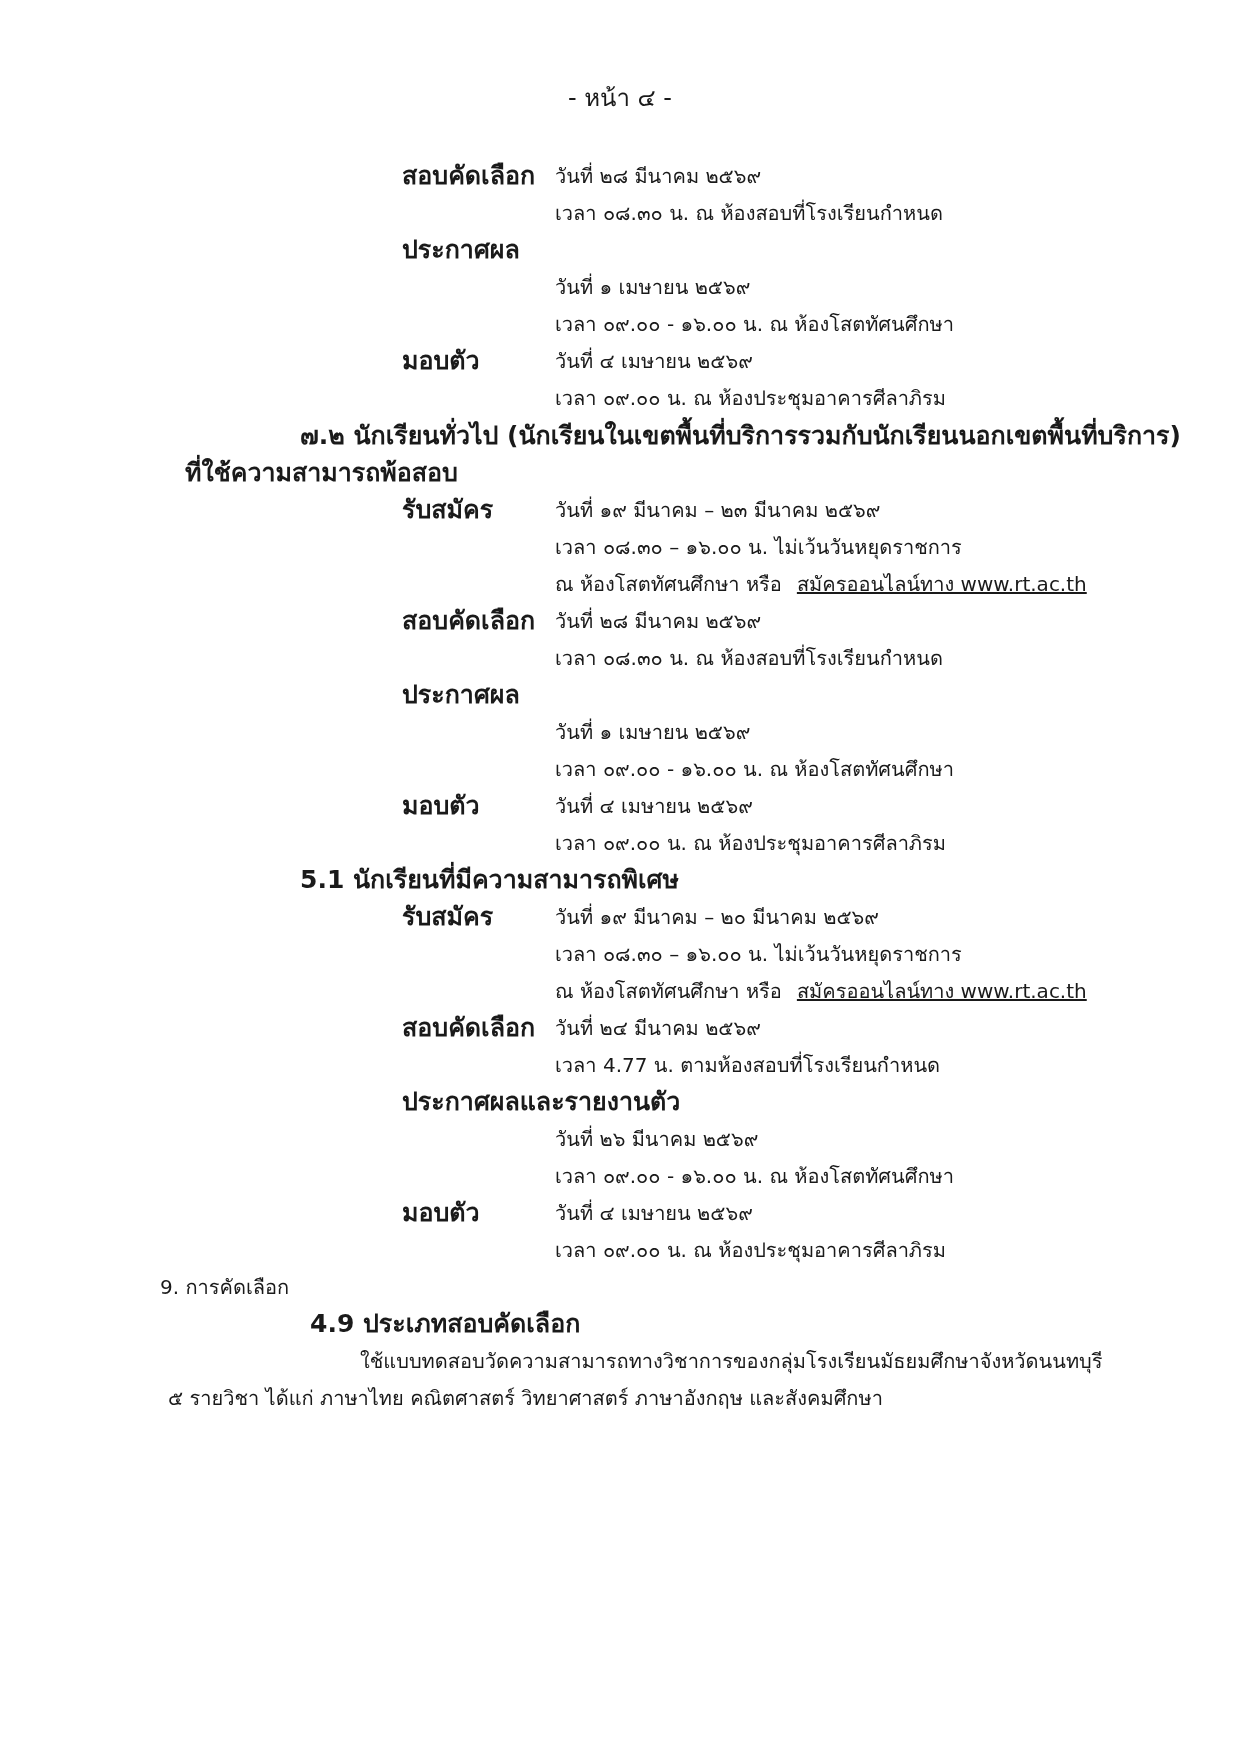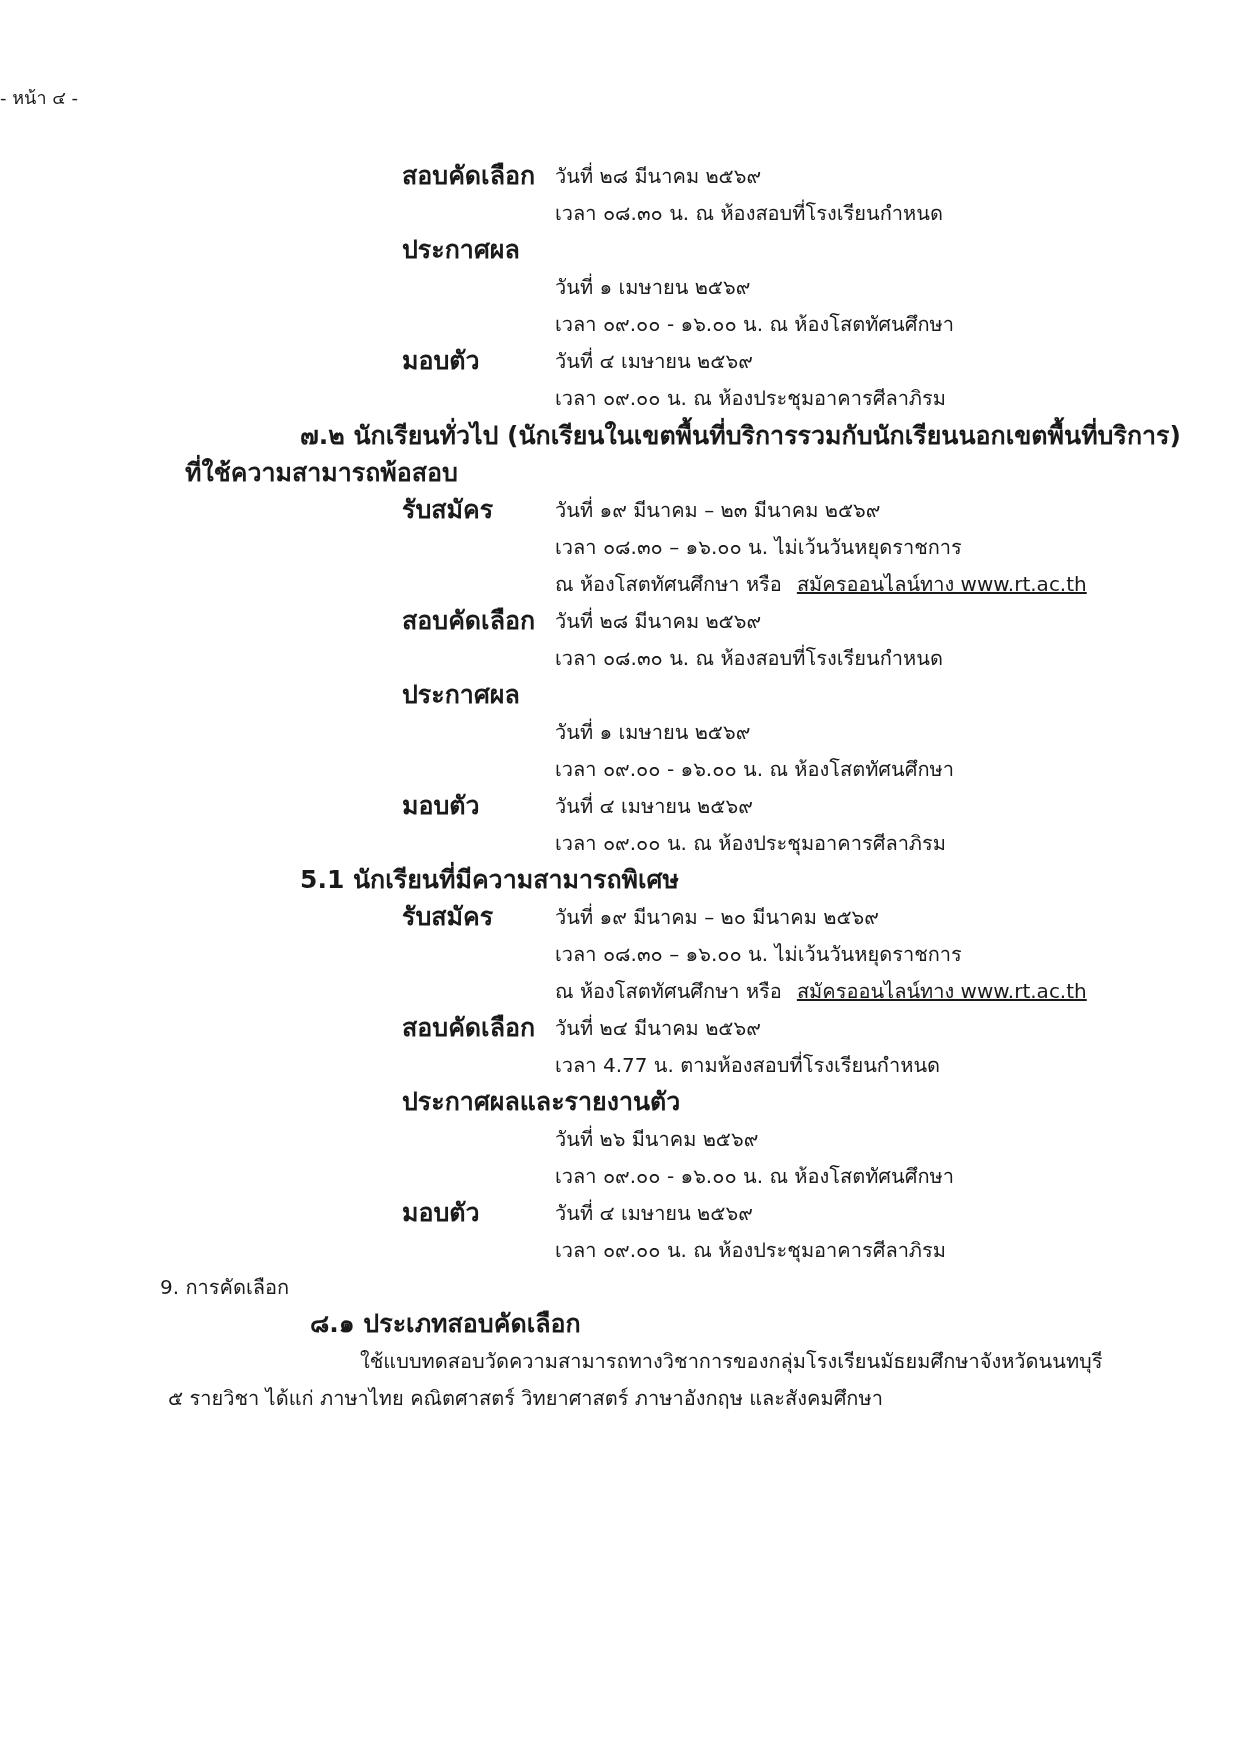--- a/index.html
+++ b/index.html
@@ -1,20 +1,20 @@
 <!DOCTYPE html>
 <html><head>
 <meta charset="utf-8">
 <style>
   html, body { margin: 0; padding: 0; background: #ffffff; }
   body { width: 1240px; height: 1753px; position: relative; overflow: hidden;
          font-family: "DejaVu Sans", "Liberation Sans", sans-serif; color: #1a1a1a; }
   .line { position: absolute; white-space: nowrap; font-size: 20px; line-height: 28px; }
   .bold { font-weight: bold; font-size: 25px; }
-  .header { left: 0; width: 1240px; text-align: left; top: 84px; font-size: 18px; }
+  .header { left: 0; width: 1240px; text-align: center; top: 84px; font-size: 24px; }
   .lbl { left: 402px; }
   .val { left: 555px; }
   .u { text-decoration: underline; margin-left: 15px; }
 </style>
 </head>
 <body>
 
 <div class="line header">- หน้า ๔ -</div>
 
 <div class="line bold lbl" style="top:162px">สอบคัดเลือก</div>
@@ -52,15 +52,15 @@
 <div class="line val" style="top:1014px">วันที่ ๒๔ มีนาคม ๒๕๖๙</div>
 <div class="line val" style="top:1051px">เวลา 4.77 น.  ตามห้องสอบที่โรงเรียนกำหนด</div>
 <div class="line bold lbl" style="top:1088px">ประกาศผลและรายงานตัว</div>
 <div class="line val" style="top:1125px">วันที่  ๒๖ มีนาคม ๒๕๖๙</div>
 <div class="line val" style="top:1162px">เวลา ๐๙.๐๐ -  ๑๖.๐๐ น. ณ ห้องโสตทัศนศึกษา</div>
 <div class="line bold lbl" style="top:1199px">มอบตัว</div>
 <div class="line val" style="top:1199px">วันที่  ๔ เมษายน ๒๕๖๙</div>
 <div class="line val" style="top:1236px">เวลา ๐๙.๐๐ น. ณ ห้องประชุมอาคารศีลาภิรม</div>
 
 <div class="line" style="top:1273px; left:160px">9. การคัดเลือก</div>
-<div class="line bold" style="top:1310px; left:310px">๘.๑ ประเภทสอบคัดเลือก</div>
+<div class="line bold" style="top:1310px; left:310px">4.9 ประเภทสอบคัดเลือก</div>
 <div class="line" style="top:1347px; left:360px">ใช้แบบทดสอบวัดความสามารถทางวิชาการของกลุ่มโรงเรียนมัธยมศึกษาจังหวัดนนทบุรี</div>
 <div class="line" style="top:1384px; left:168px">๕ รายวิชา ได้แก่ ภาษาไทย  คณิตศาสตร์  วิทยาศาสตร์  ภาษาอังกฤษ  และสังคมศึกษา</div>
 
 </body></html>

